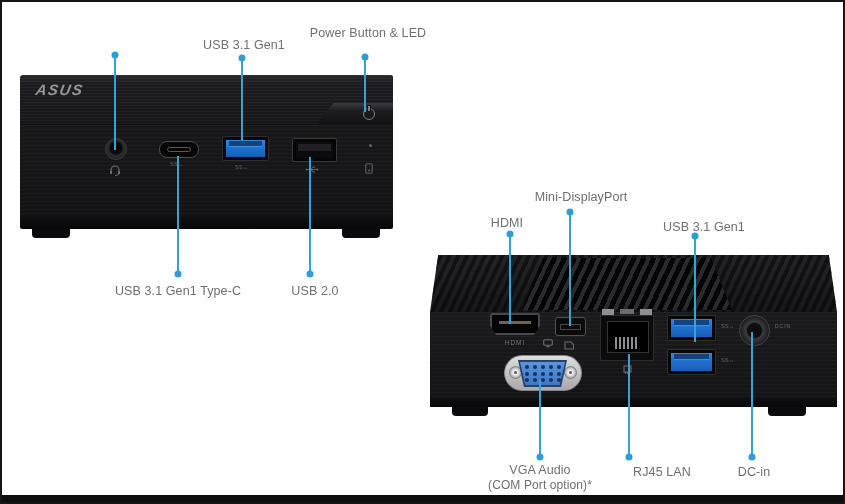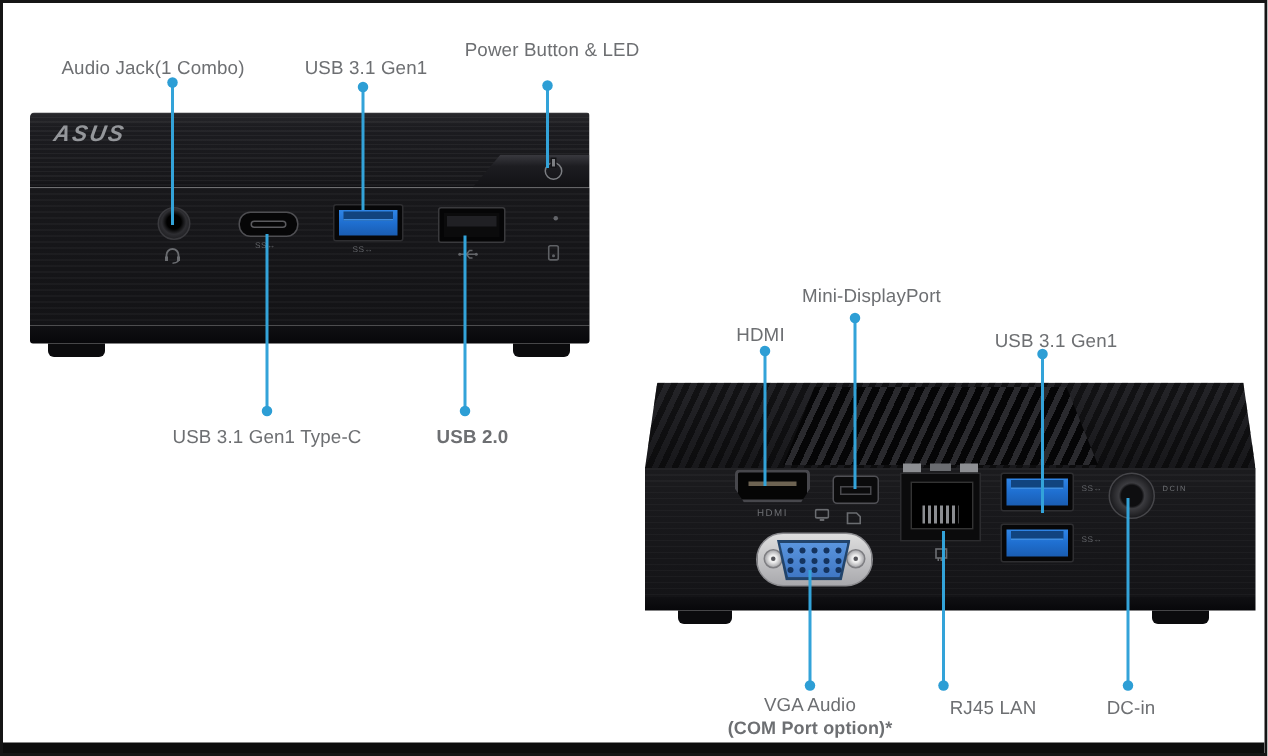--- a/index.html
+++ b/index.html
@@ -97,21 +97,20 @@
   .vga-row b{width:4px;height:4px;border-radius:50%;background:#14335e;}
 
   svg.ic{display:block;}
 </style>
 </head>
 <body>
 
 <div id="canvas">
 
 
-  <div class="ann" style="left:100px;top:36px;">Audio Jack(1 Combo)</div>
   <div class="ann" style="left:242px;top:36px;">USB 3.1 Gen1</div>
   <div class="ann" style="left:366px;top:24px;">Power Button &amp; LED</div>
 
   <div class="dot" style="left:113px;top:53px;"></div>
   <div class="dot" style="left:240px;top:56px;"></div>
   <div class="dot" style="left:363px;top:55px;"></div>
 
   <div class="line" style="left:113px;top:56px;height:92px;"></div>
   <div class="line" style="left:240px;top:58px;height:80px;"></div>
   <div class="line" style="left:363px;top:57px;height:53px;"></div>
@@ -171,21 +170,21 @@
 
     <div class="foot" style="left:12px;top:154px;width:38px;"></div>
     <div class="foot" style="left:322px;top:154px;width:38px;"></div>
   </div>
 
   <div class="line" style="left:176px;top:154px;height:116px;"></div>
   <div class="line" style="left:308px;top:155px;height:115px;"></div>
   <div class="dot" style="left:176px;top:272px;"></div>
   <div class="dot" style="left:308px;top:272px;"></div>
   <div class="ann" style="left:176px;top:282px;">USB 3.1 Gen1 Type-C</div>
-  <div class="ann" style="left:313px;top:282px;font-weight:bold;">USB 2.0</div>
+  <div class="ann" style="left:313px;top:282px;">USB 2.0</div>
 
   <div class="ann" style="left:579px;top:188px;">Mini-DisplayPort</div>
   <div class="ann" style="left:505px;top:214px;">HDMI</div>
   <div class="ann" style="left:702px;top:218px;">USB 3.1 Gen1</div>
 
   <div class="dot" style="left:568px;top:210px;"></div>
   <div class="dot" style="left:508px;top:232px;"></div>
   <div class="dot" style="left:693px;top:234px;"></div>
 
   <div class="line" style="left:568px;top:213px;height:111px;"></div>
@@ -286,18 +285,18 @@
   </div>
 
   <div class="line" style="left:538px;top:378px;height:74px;"></div>
   <div class="line" style="left:627px;top:352px;height:100px;"></div>
   <div class="line" style="left:750px;top:330px;height:122px;"></div>
   <div class="dot" style="left:538px;top:455px;"></div>
   <div class="dot" style="left:627px;top:455px;"></div>
   <div class="dot" style="left:750px;top:455px;"></div>
 
   <div class="ann" style="left:538px;top:461px;">VGA Audio</div>
-  <div class="ann small" style="left:538px;top:476px;font-weight:bold;">(COM Port option)*</div>
+  <div class="ann small" style="left:538px;top:476px;">(COM Port option)*</div>
   <div class="ann" style="left:660px;top:463px;">RJ45 LAN</div>
   <div class="ann" style="left:752px;top:463px;">DC-in</div>
 
   <div class="bottom-bar"></div>
 </div>
 
 </body></html>

